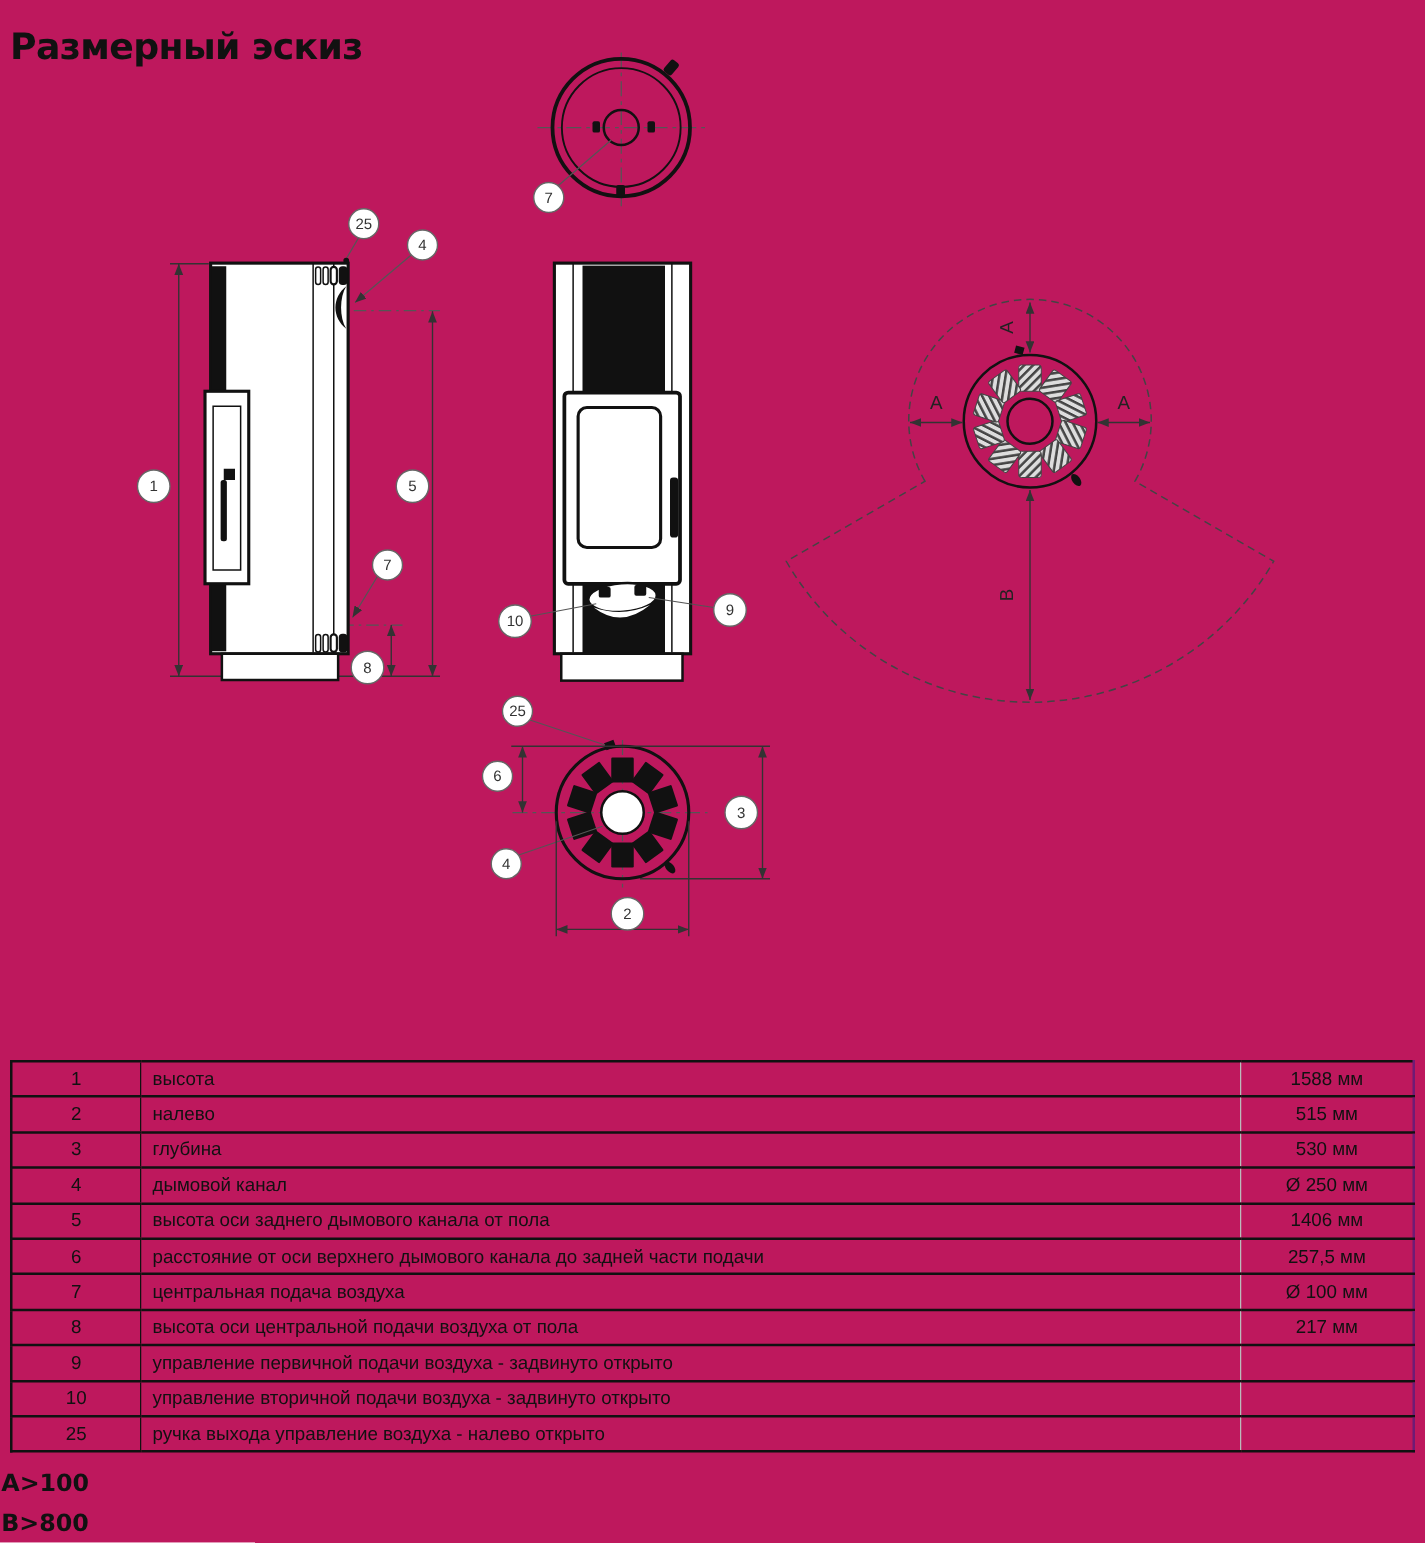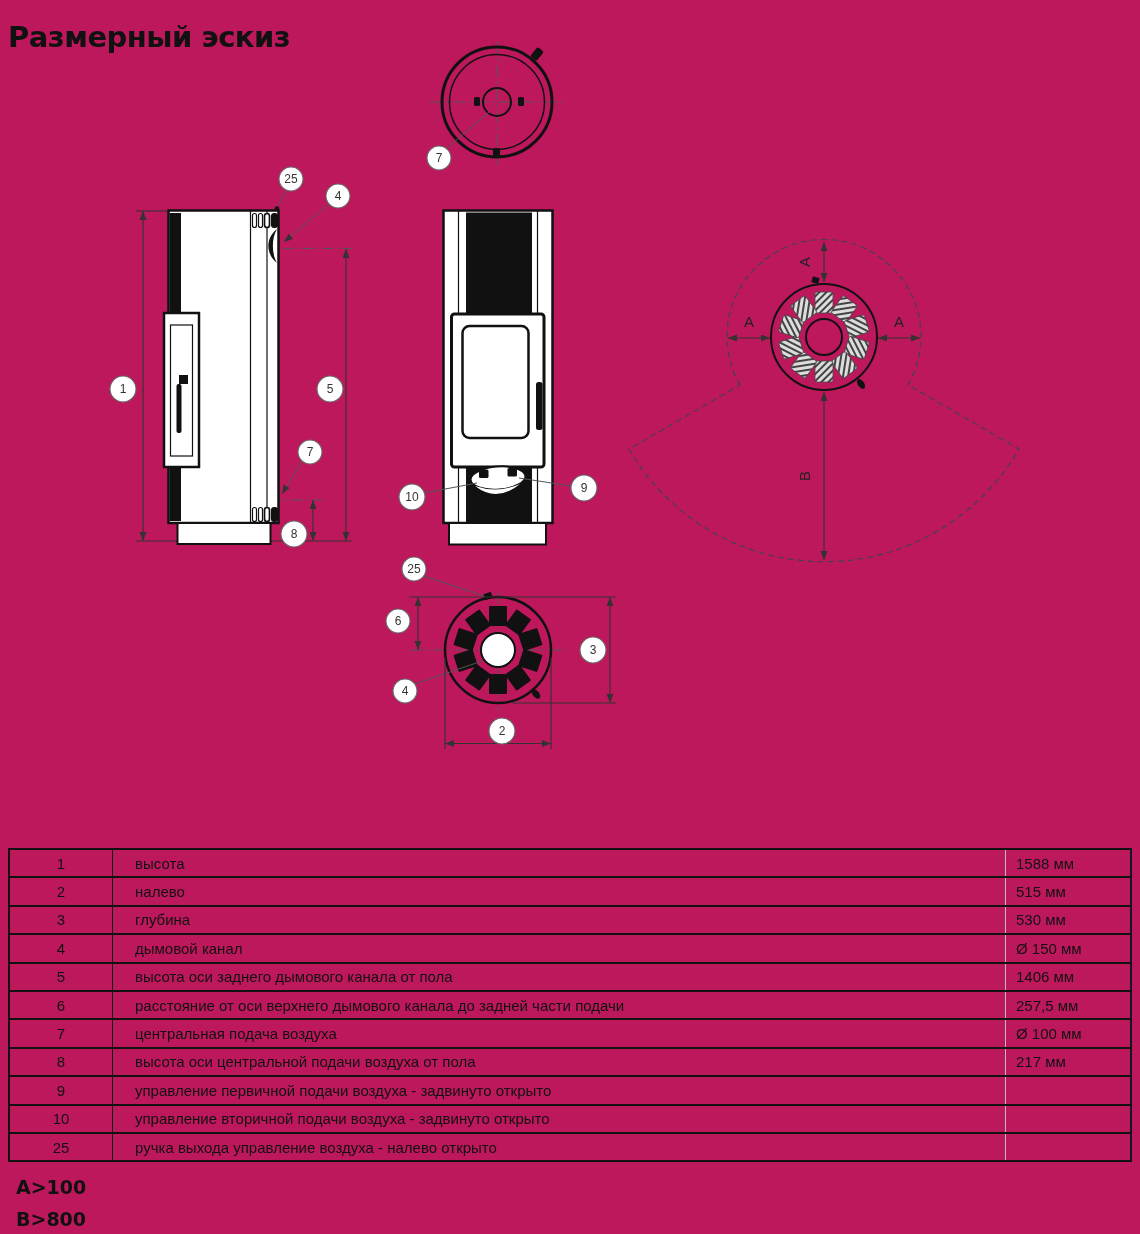--- a/index.html
+++ b/index.html
@@ -28,23 +28,23 @@
   .callout circle{fill:#fff;stroke:#666;stroke-width:1.1;}
   .callout text{font:12px "Liberation Sans",sans-serif;fill:#333;
                 text-anchor:middle;dominant-baseline:central;}
   .clab{font:15px "Liberation Sans",sans-serif;fill:#222;text-anchor:middle;}
   
   .info{position:absolute;left:8px;top:848px;width:1124px;border-collapse:collapse;table-layout:fixed;}
   .info td{border-top:2px solid #111;border-bottom:2px solid #111;
            font:15px "Liberation Sans",sans-serif;color:#111;height:26.4px;padding:0 10px;
            overflow:hidden;white-space:nowrap;}
   .info td.c1{width:82px;border-left:2px solid #111;border-right:1.4px solid #111;text-align:center;}
-  .info td.c2{width:860px;border-right:1px solid #bbb;padding-left:22px;}
-  .info td.c3{border-right:2px solid #0f172a;text-align:left;}
-  .foot{position:absolute;left:16px;font-family:"DejaVu Sans",sans-serif;font-weight:bold;font-size:19px;}
+  .info td.c2{width:860px;border-right:1px solid #bbb;padding-left:9px;}
+  .info td.c3{border-right:2px solid #701a75;text-align:center;}
+  .foot{position:absolute;left:1px;font-family:"DejaVu Sans",sans-serif;font-weight:bold;font-size:19px;}
   .f1{top:1176px;}
   .f2{top:1208px;}
 </style>
 </head>
 <body>
 
 <div class="page">
 
   <h1 class="title t1">Размерный эскиз</h1>
 
@@ -261,21 +261,21 @@
         <td class="c3">515 мм</td>
       </tr>
       <tr>
         <td class="c1">3</td>
         <td class="c2">глубина</td>
         <td class="c3">530 мм</td>
       </tr>
       <tr>
         <td class="c1">4</td>
         <td class="c2">дымовой канал</td>
-        <td class="c3">Ø 150 мм</td>
+        <td class="c3">Ø 250 мм</td>
       </tr>
       <tr>
         <td class="c1">5</td>
         <td class="c2">высота оси заднего дымового канала от пола</td>
         <td class="c3">1406 мм</td>
       </tr>
       <tr>
         <td class="c1">6</td>
         <td class="c2">расстояние от оси верхнего дымового канала до задней части подачи</td>
         <td class="c3">257,5 мм</td>

